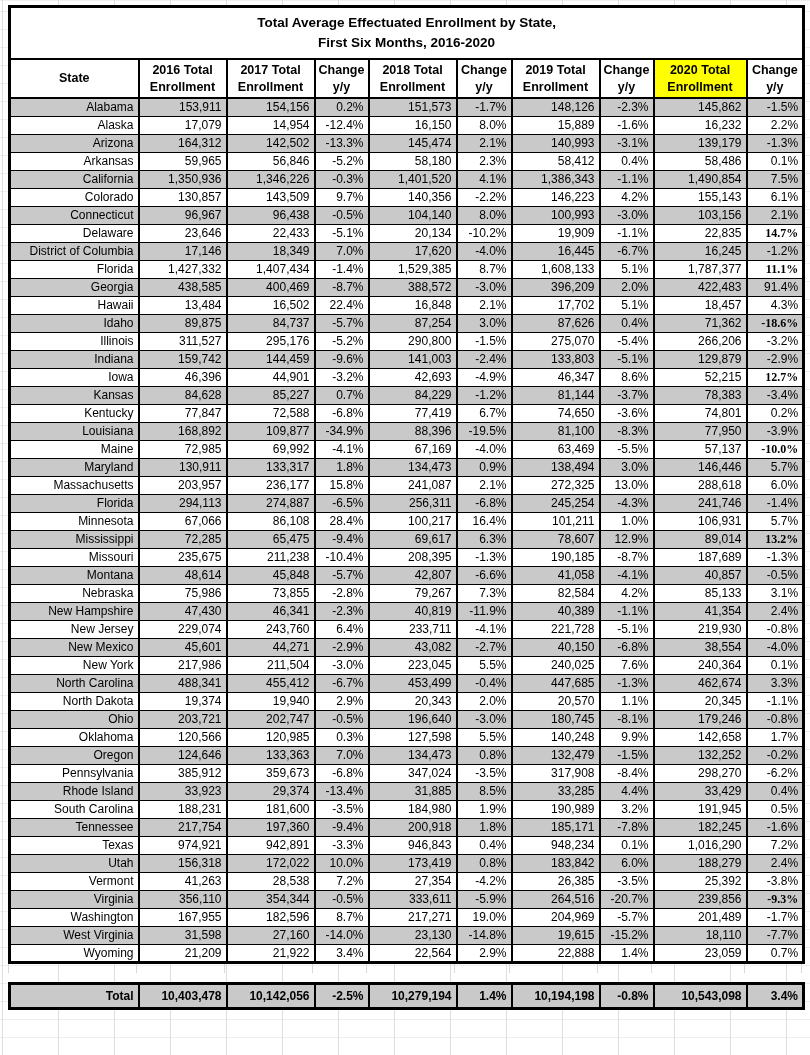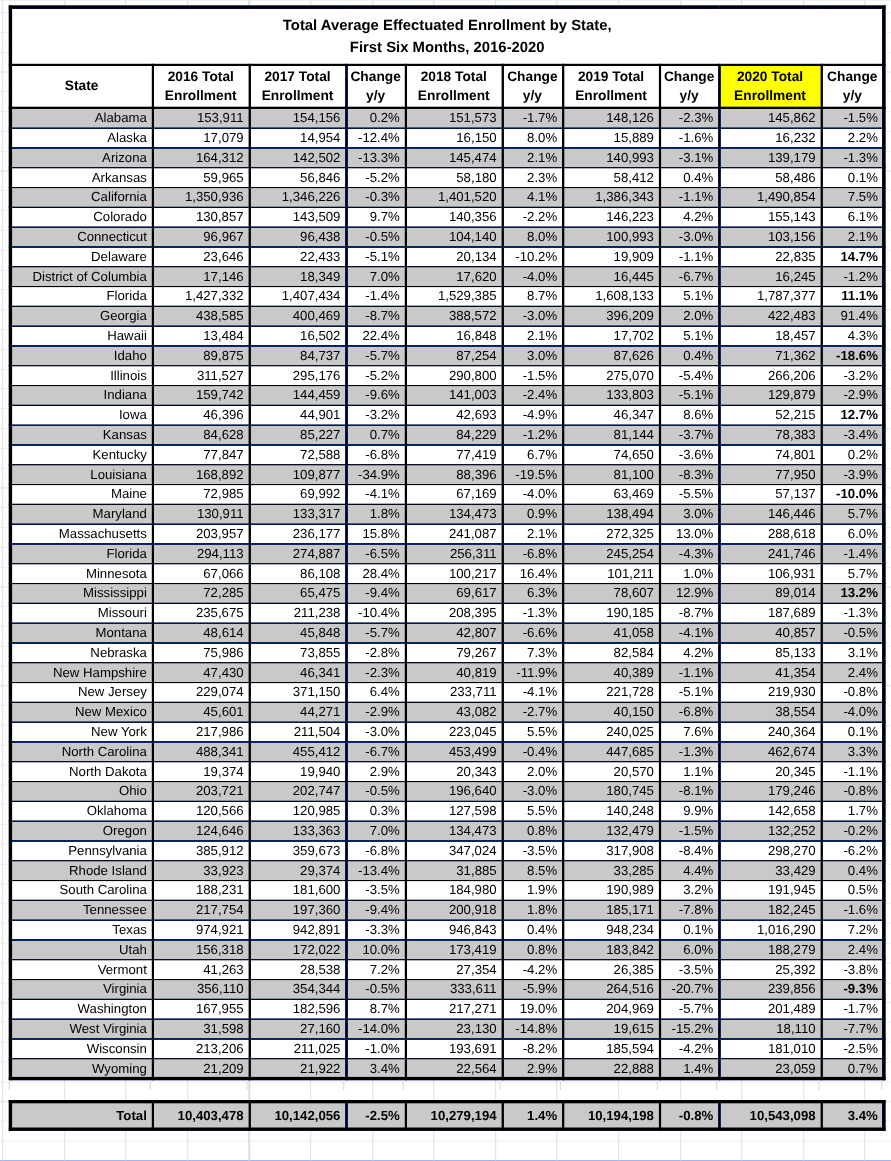--- a/index.html
+++ b/index.html
@@ -28,21 +28,22 @@
     position: absolute;
     left: 8px;
     top: 5px;
     width: 794px;
     z-index: 1;
   }
   table {
     border-collapse: collapse;
     table-layout: fixed;
     width: 794px;
-    background: #1d4ed8;
+    background: #0c4a6e;
+    border-radius: 27px;
   }
   table.main { border: 3px solid #000; }
   table.total-table { border: 3px solid #000; margin-top: 9px; }
 
   th, td {
     border: 1px solid #000;
     border-left-width: 2px;
     border-right-width: 2px;
     overflow: hidden;
     white-space: nowrap;
@@ -74,21 +75,21 @@
 
   tbody.data tr { height: 18px; }
   tbody.data td {
     font-size: 12px;
     line-height: 16px;
     text-align: right;
     vertical-align: middle;
   }
   tbody.data tr:nth-child(odd) td { background: var(--stripe, #c9c9c9); }
   tbody.data tr:nth-child(even) td { background: #ffffff; }
-  td.bold-cell { font-weight: bold; }
+  td.bold-cell { font-weight: bold; font-family: Liberation Serif, serif; }
 
   .gap {
     position: relative;
     height: 9px;
     background: transparent;
   }
   .gap .vsep {
     position: absolute;
     top: 0; bottom: 0;
     width: 1px;
@@ -516,21 +517,21 @@
           <td>40,819</td>
           <td>-11.9%</td>
           <td>40,389</td>
           <td>-1.1%</td>
           <td>41,354</td>
           <td>2.4%</td>
         </tr>
         <tr>
           <td>New Jersey</td>
           <td>229,074</td>
-          <td>371,150</td>
+          <td>243,760</td>
           <td>6.4%</td>
           <td>233,711</td>
           <td>-4.1%</td>
           <td>221,728</td>
           <td>-5.1%</td>
           <td>219,930</td>
           <td>-0.8%</td>
         </tr>
         <tr>
           <td>New Mexico</td>
@@ -728,32 +729,20 @@
           <td>West Virginia</td>
           <td>31,598</td>
           <td>27,160</td>
           <td>-14.0%</td>
           <td>23,130</td>
           <td>-14.8%</td>
           <td>19,615</td>
           <td>-15.2%</td>
           <td>18,110</td>
           <td>-7.7%</td>
-        </tr>
-        <tr>
-          <td>Wisconsin</td>
-          <td>213,206</td>
-          <td>211,025</td>
-          <td>-1.0%</td>
-          <td>193,691</td>
-          <td>-8.2%</td>
-          <td>185,594</td>
-          <td>-4.2%</td>
-          <td>181,010</td>
-          <td>-2.5%</td>
         </tr>
         <tr>
           <td>Wyoming</td>
           <td>21,209</td>
           <td>21,922</td>
           <td>3.4%</td>
           <td>22,564</td>
           <td>2.9%</td>
           <td>22,888</td>
           <td>1.4%</td>

